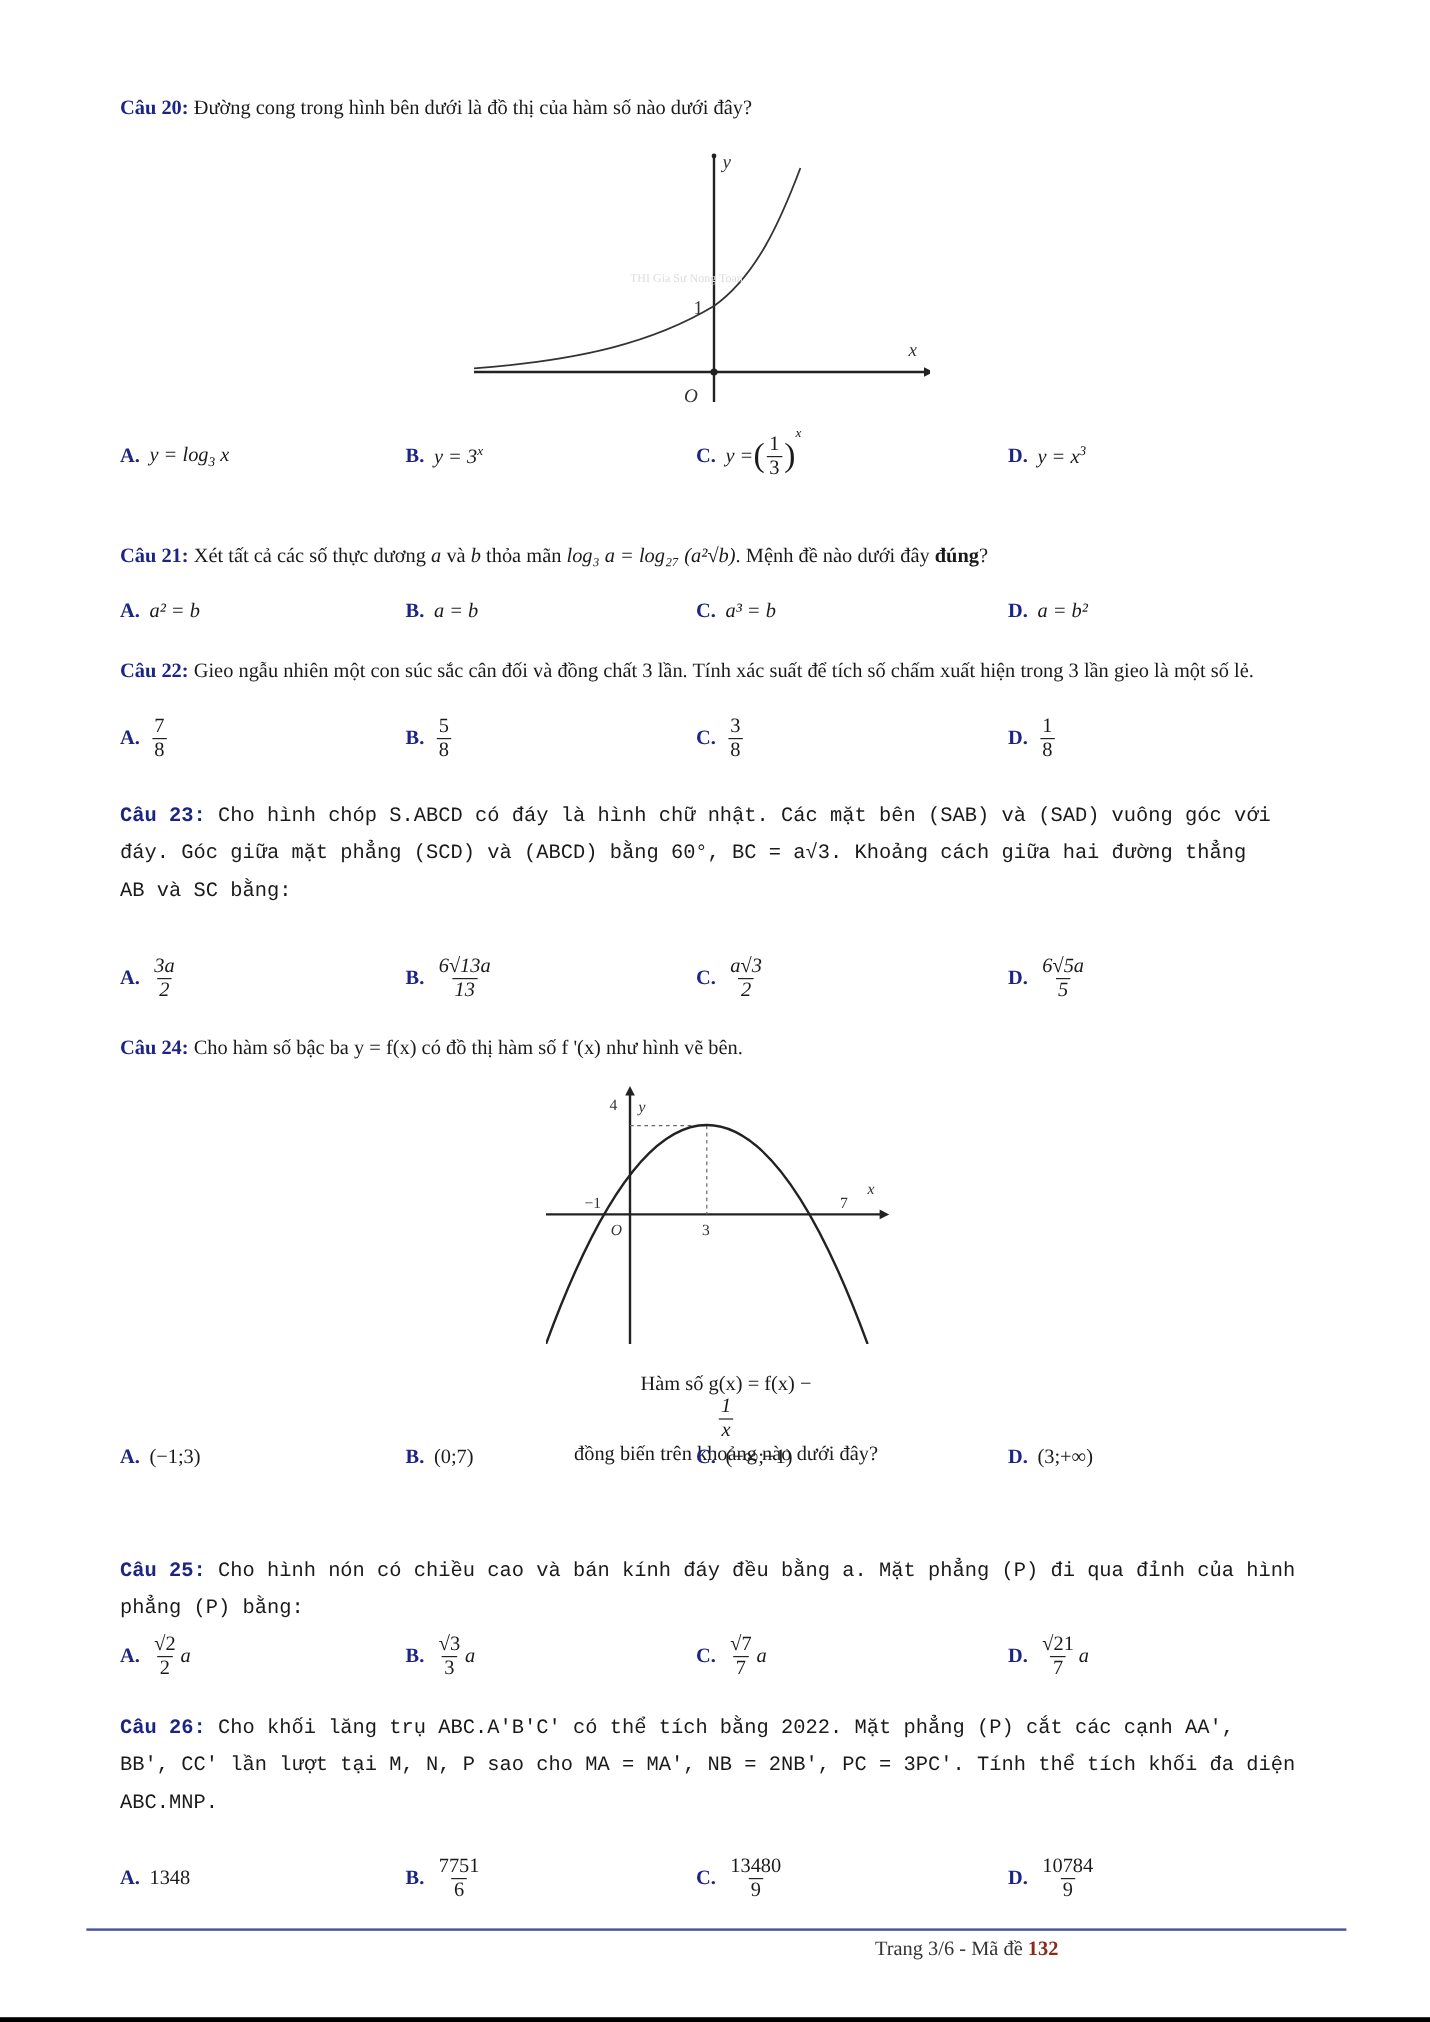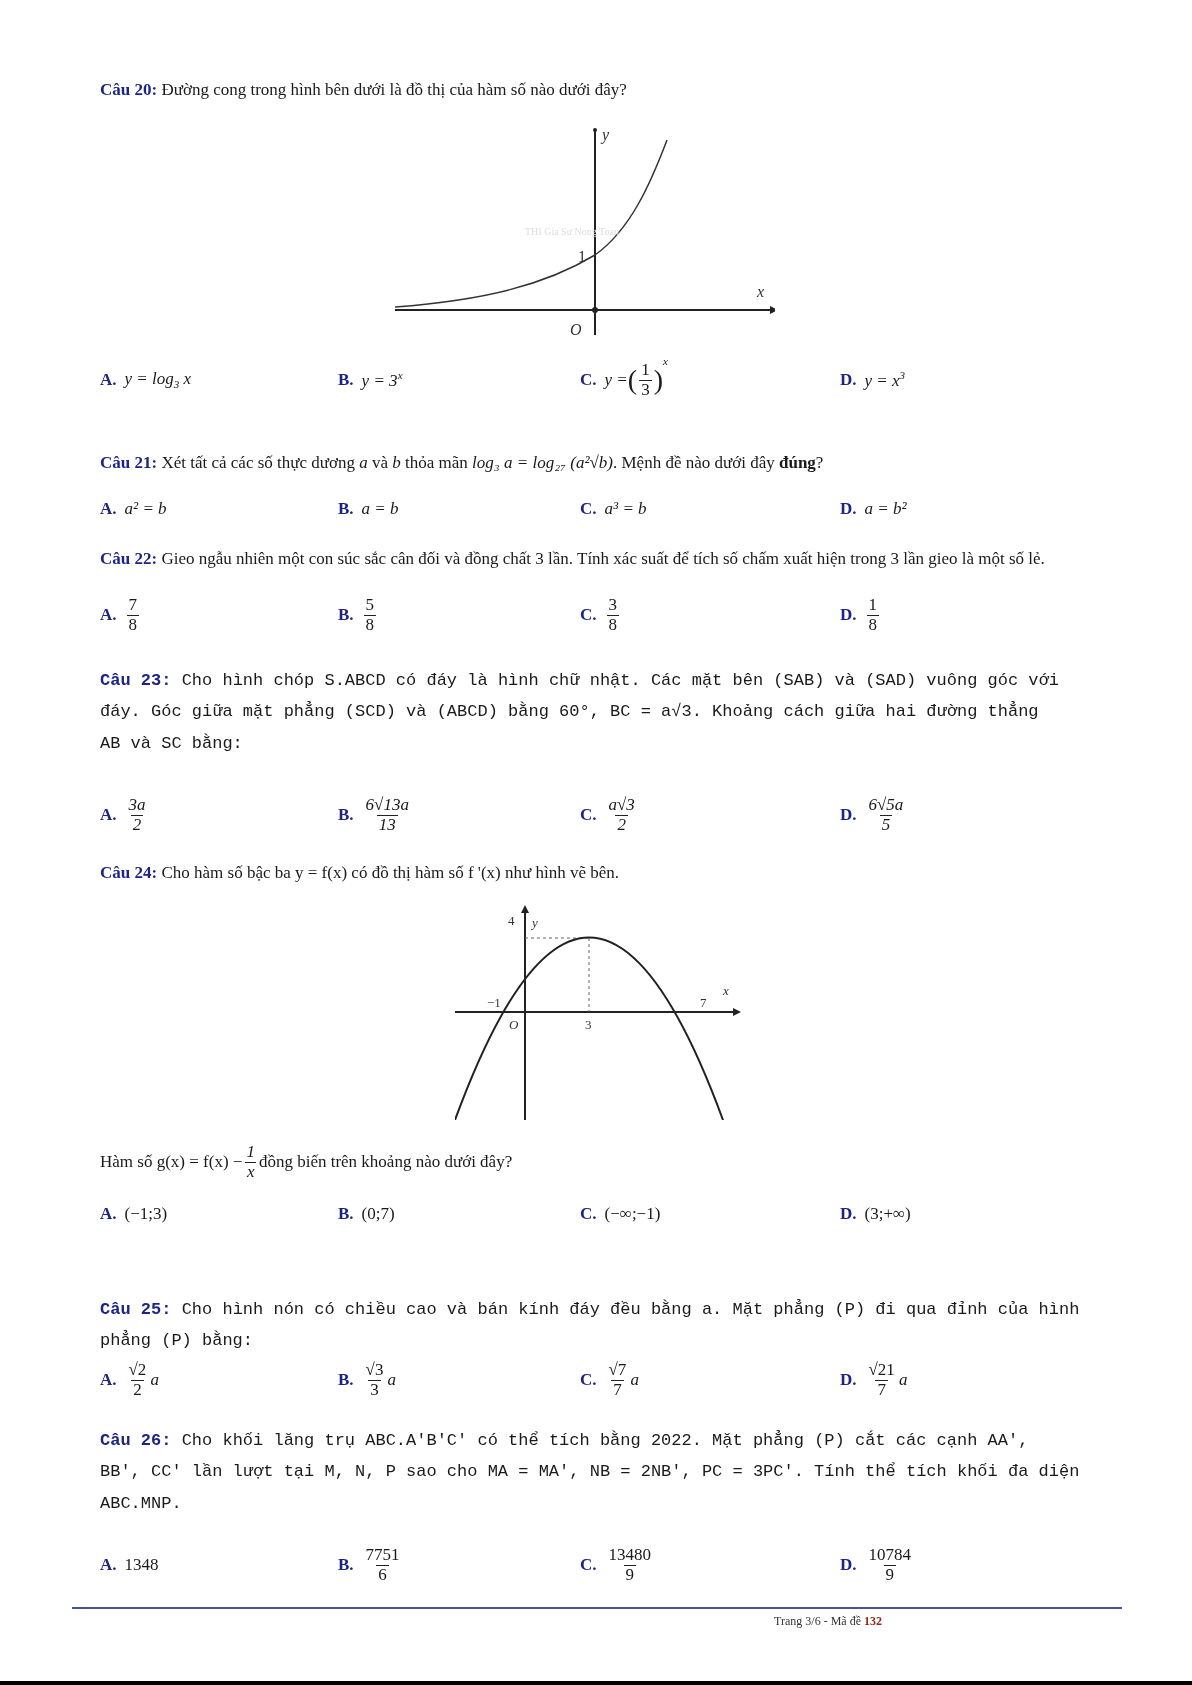--- a/index.html
+++ b/index.html
@@ -13,21 +13,21 @@
   .bold { font-weight: bold; }
   .opts { position: absolute; left: 100px; width: 1010px; height: 50px; }
   .opt { position: absolute; top: 0; display: flex; align-items: center; height: 100%; }
   .olabel { color: #1c2585; font-weight: bold; margin-right: 8px; }
   .frac { display: inline-flex; flex-direction: column; align-items: center; vertical-align: middle; margin: 0 2px; }
   .frac .num { padding: 0 2px; line-height: 1.1; }
   .frac .den { border-top: 1px solid #222; padding: 0 2px; line-height: 1.1; }
   sup, sub { font-size: 11px; }
   .figure { position: absolute; }
   .footer-line { position: absolute; left: 72px; top: 1607px; width: 1050px; height: 2px; background: #4a4f9a; }
-  .footer { position: absolute; right: 80px; top: 1614px; font-size: 12px; color: #333; }
+  .footer { position: absolute; right: 80px; top: 1614px; font-size: 17px; color: #333; }
   .footer .code { font-weight: bold; color: #8a2a1a; }
   .para { line-height: 1.85; font-family: Liberation Mono, monospace; }
 </style>
 </head>
 <body>
 
 <div class="page">
 
   <div class="q" style="top:80px;">
     <span class="qlabel">Câu 20:</span>
@@ -183,21 +183,21 @@
     <path d="M 0 215 Q 134 -150 268 215" fill="none" stroke="#222" stroke-width="2"></path>
     <text x="53" y="20" font-size="13" fill="#333" font-family="Liberation Serif, serif">4</text>
     <text x="77" y="22" font-size="13" font-style="italic" fill="#333" font-family="Liberation Serif, serif">y</text>
     <text x="32" y="102" font-size="13" fill="#333" font-family="Liberation Serif, serif">−1</text>
     <text x="54" y="124" font-size="13" font-style="italic" fill="#333" font-family="Liberation Serif, serif">O</text>
     <text x="130" y="124" font-size="13" fill="#333" font-family="Liberation Serif, serif">3</text>
     <text x="245" y="102" font-size="13" fill="#333" font-family="Liberation Serif, serif">7</text>
     <text x="268" y="90" font-size="13" font-style="italic" fill="#333" font-family="Liberation Serif, serif">x</text>
   </svg>
 
-  <div class="q" style="top:1143px; display:flex; align-items:center;">
+  <div class="q" style="top:1143px; display:flex; align-items:center;flex-direction:column;">
     <span>Hàm số g(x) = f(x) − </span>
     <span class="frac math">
         <span class="num">1</span>
         <span class="den">x</span>
       </span>
     <span> đồng biến trên khoảng nào dưới đây?</span>
   </div>
   <div class="opts" style="top:1200px; height:28px;">
     <div class="opt" style="left:0;">
         <span class="olabel">A.</span>

